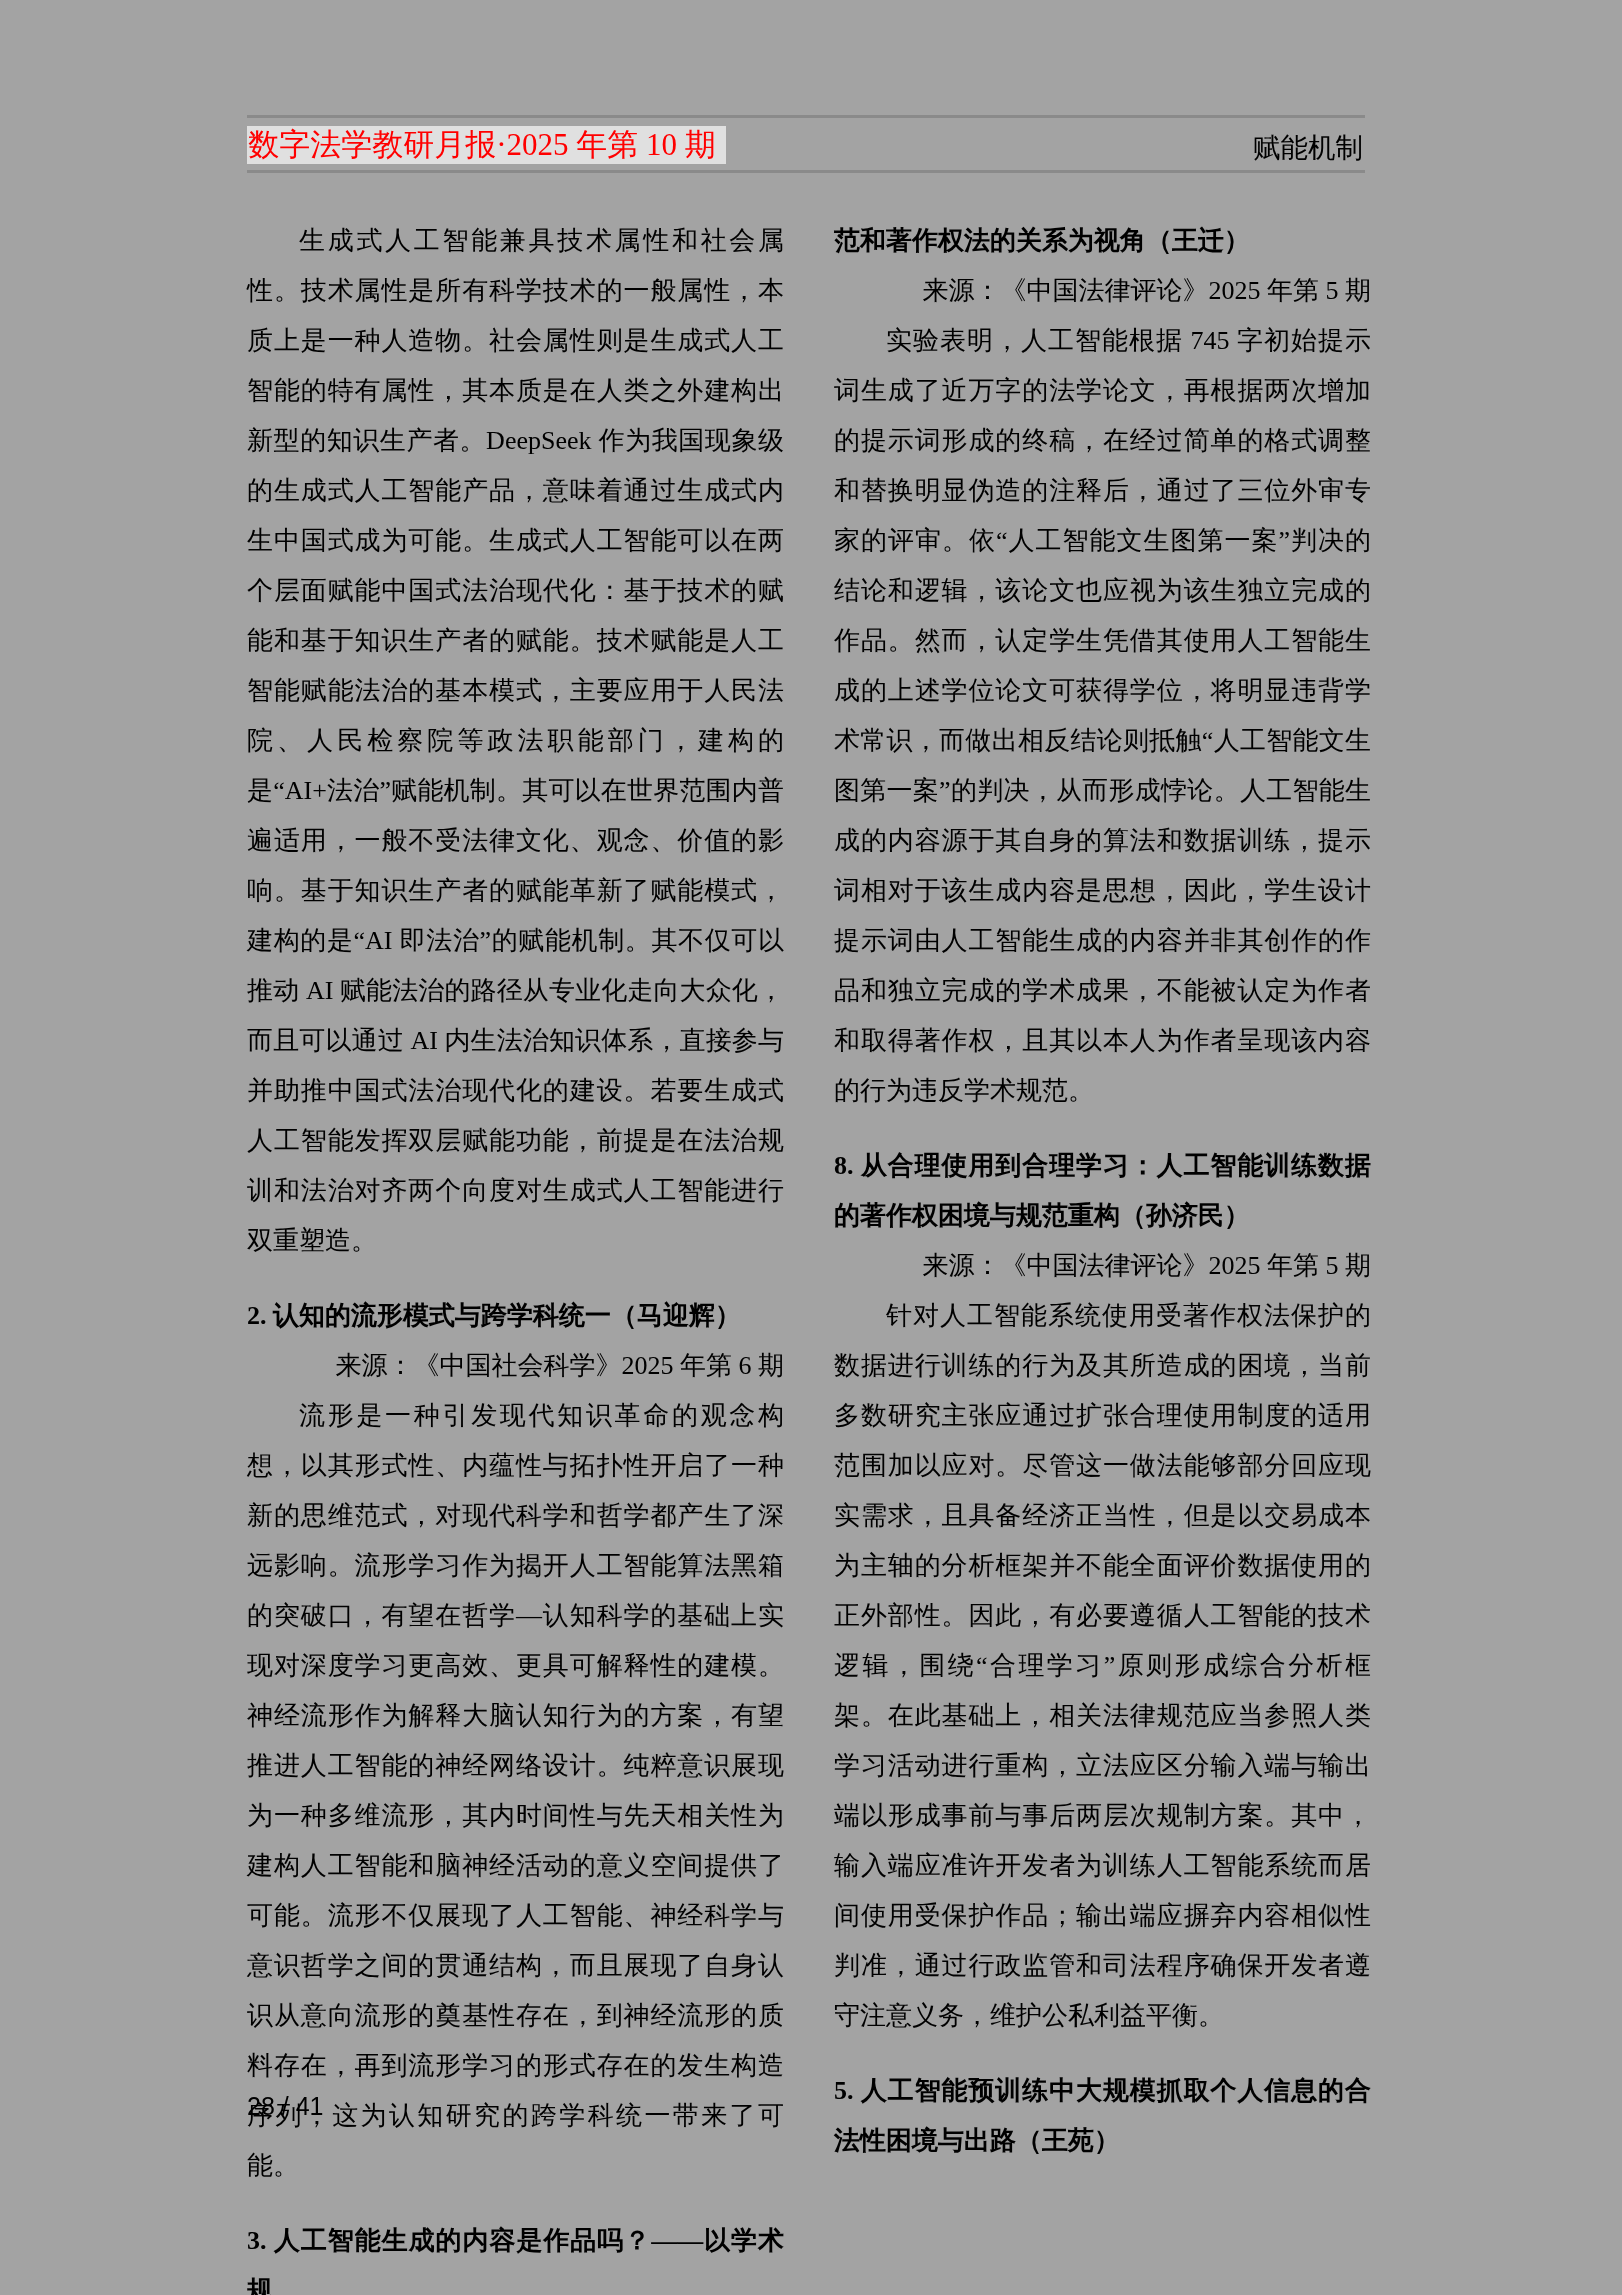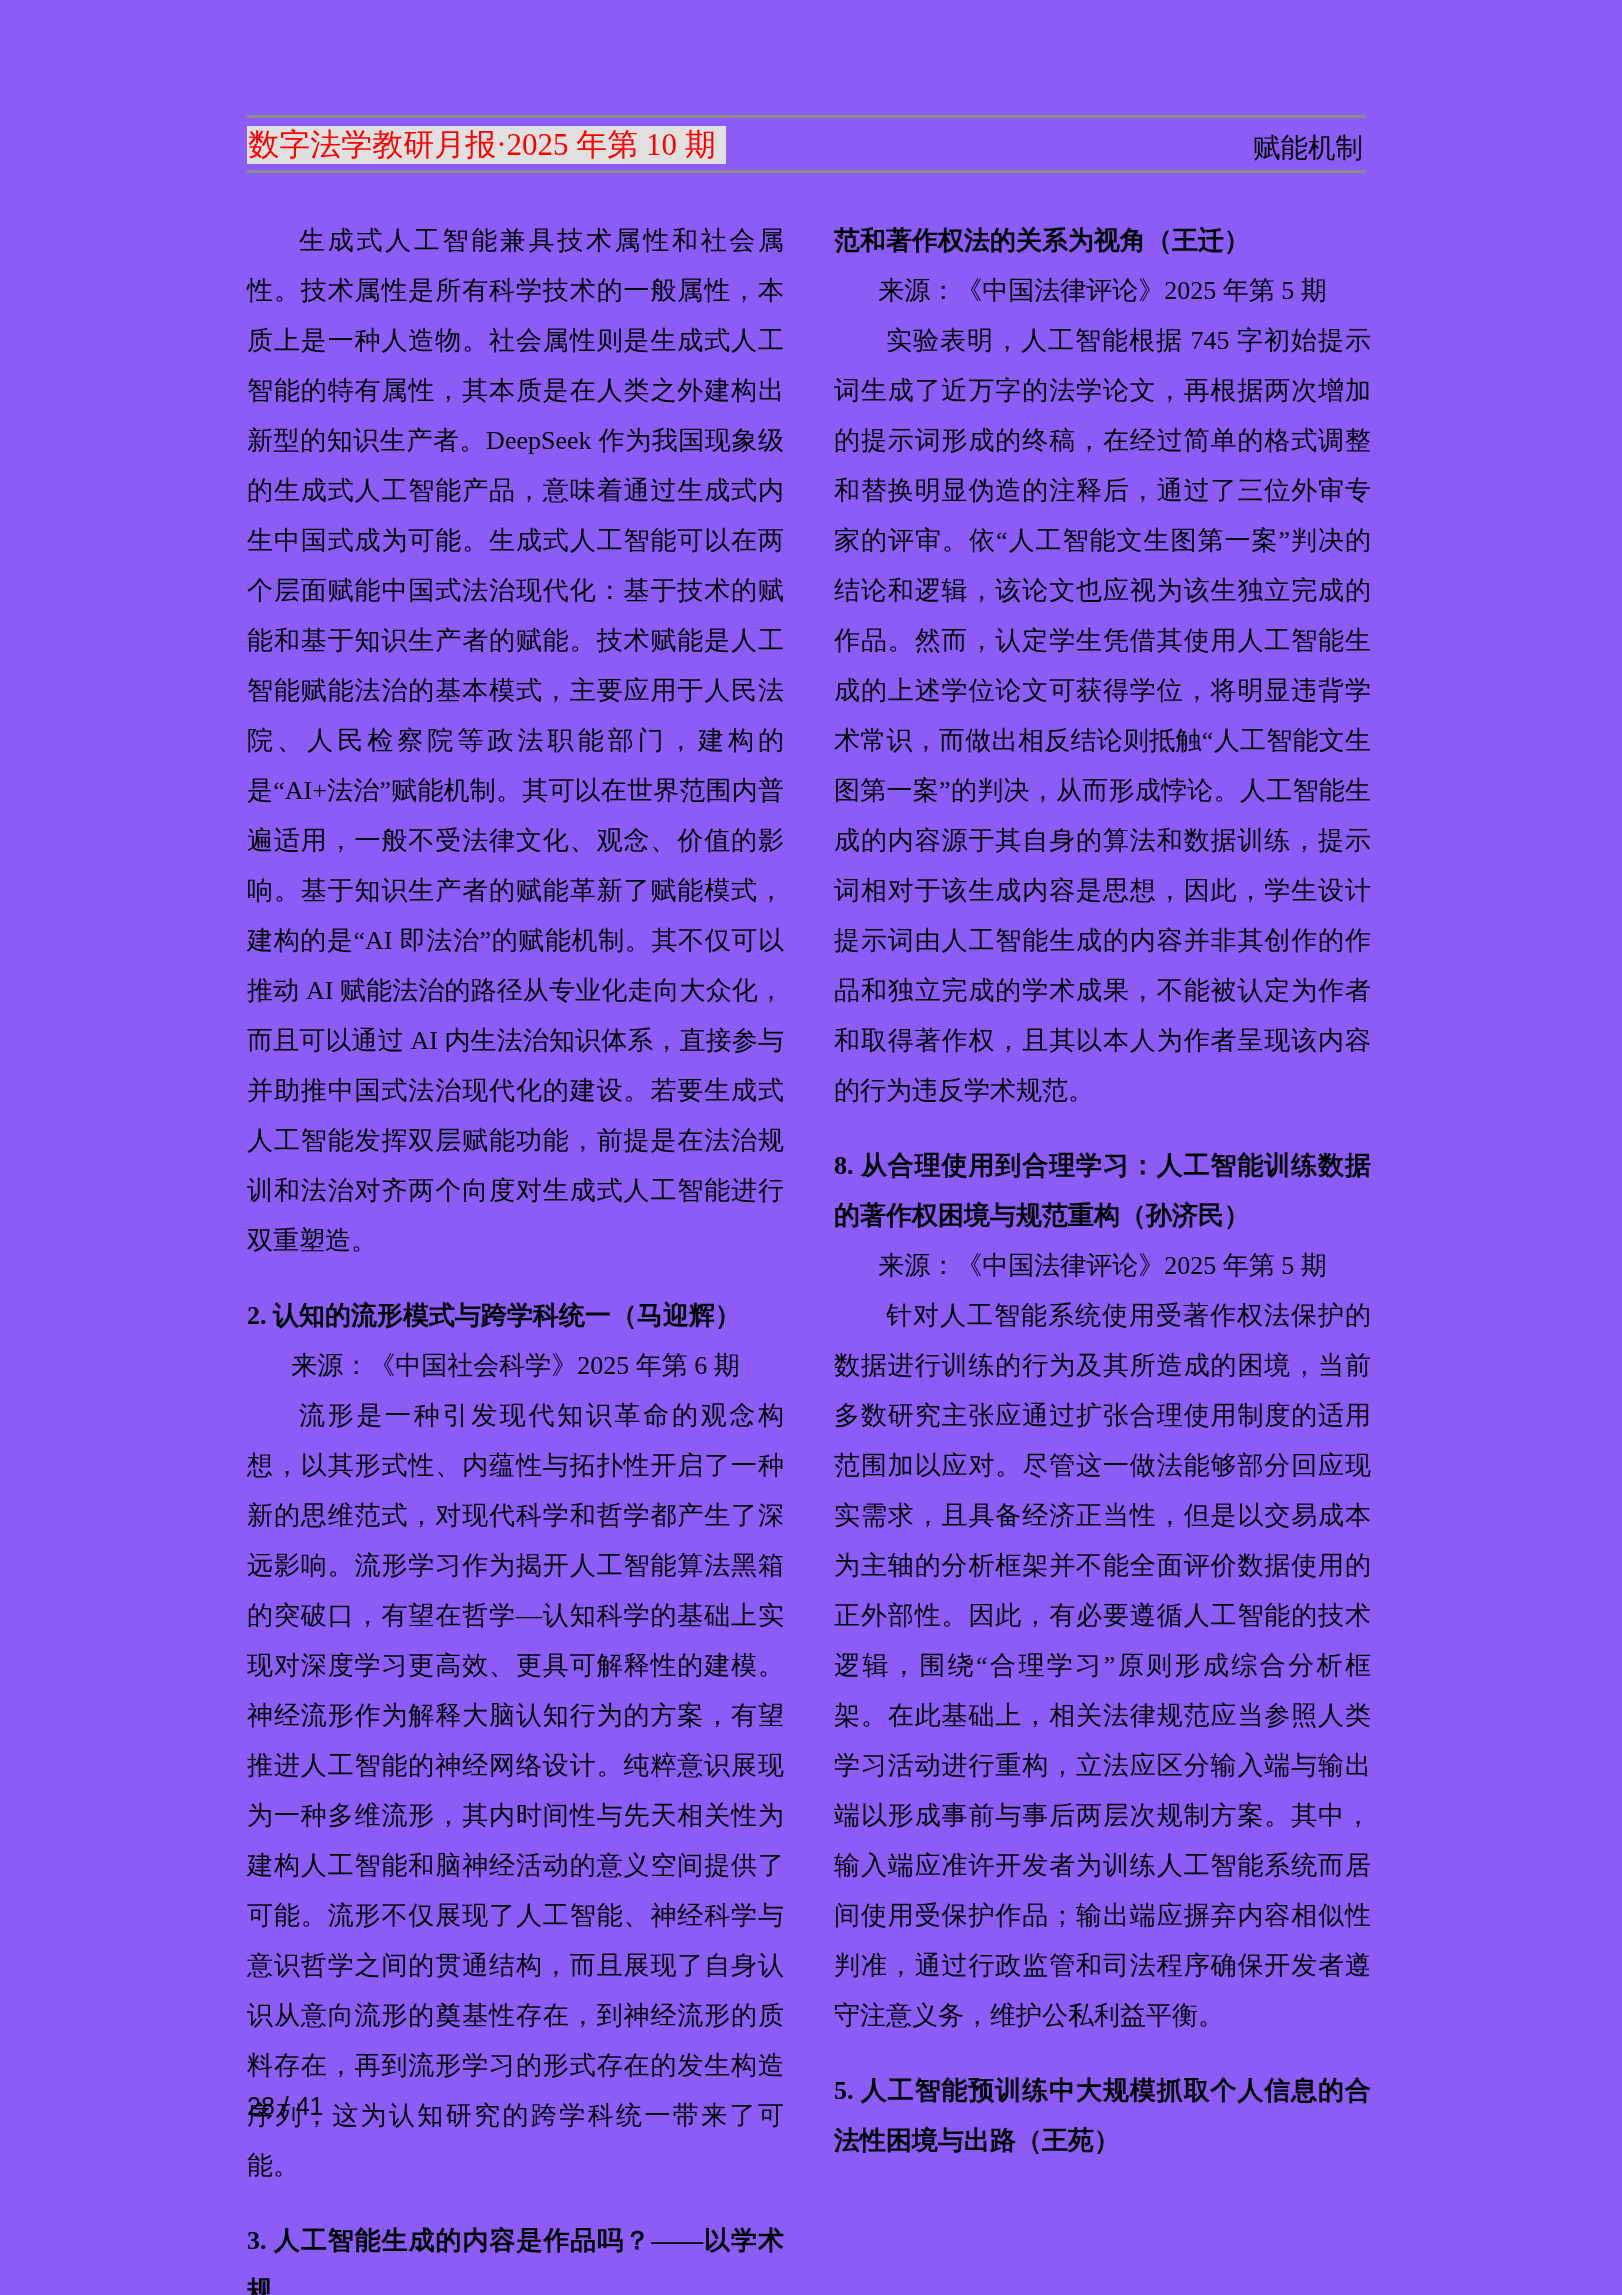--- a/index.html
+++ b/index.html
@@ -1,20 +1,20 @@
 <!DOCTYPE html>
 <html style="--title_red: #ff0000; --highlight_gray: #e0e0e0; --rule_gray: #8a8a8a; --text_black: #000000;font-size:10.5px"><head>
 <meta charset="utf-8">
 <style>
   html,body { margin:0; padding:0; background:#cfcfcf; }
   .page {
     position:relative;
     width:1623px; height:2295px;
     margin:0 auto;
-    background:#8b5cf6;
+    background:#a3a3a3;
     overflow:hidden;
     font-family:"Liberation Serif","DejaVu Serif",serif;
     color:var(--text_black, #000000);
   }
   .rule {
     position:absolute;
     left:247px; width:1118px; height:3.3px;
     background:var(--rule_gray, #8a8a8a);
   }
   .rule-top    { top:115px; }
@@ -44,21 +44,21 @@
   .col-left  { left:247px;  }
   .col-right { left:834px; }
   .para {
     margin:0;
     font-size:26px;
     line-height:50px;
     text-align:justify;
     color:var(--text_black, #000000);
   }
   .para.indent  { text-indent:2em; }
-  .para.source  { text-align:center; }
+  .para.source  { text-align:right; }
   .para.heading { font-weight:bold; margin-top:25px; }
   .para.heading.first { margin-top:0; }
   .footer {
     position:absolute;
     left:247px; top:2091px;
     font-size:25px; line-height:31px;
     font-family:"Liberation Sans","DejaVu Sans",sans-serif;
     color:var(--text_black, #000000);
   }
 </style>

